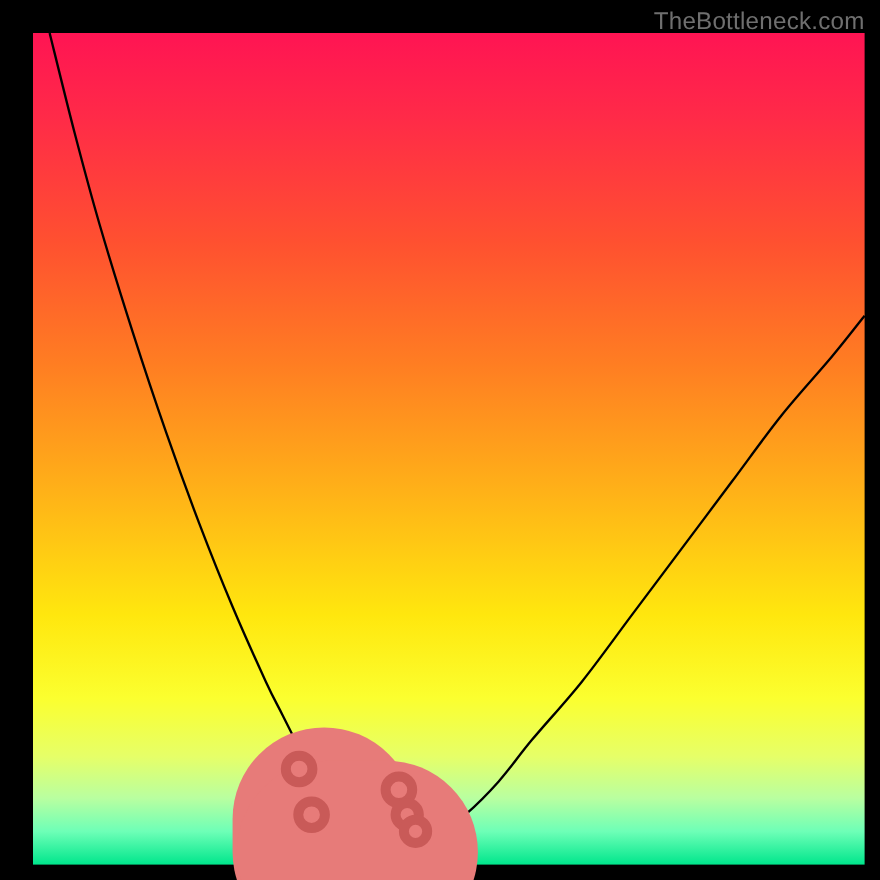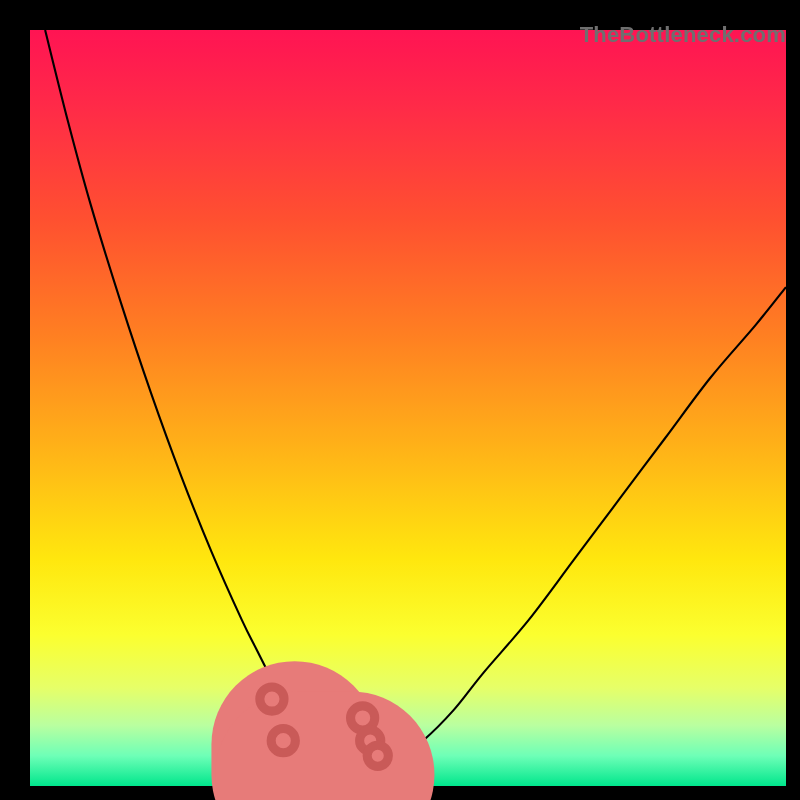--- a/index.html
+++ b/index.html
@@ -12,26 +12,26 @@
     overflow: hidden;
   }
   .frame {
     position: relative;
     width: 800px;
     height: 800px;
     background: #000;
   }
   .watermark {
     position: absolute;
-    top: 22px;
+    top: 6px;
     right: 14px;
     color: #6f6f6f;
     font-size: 22px;
     letter-spacing: 0.2px;
-    font-weight: 700;
+    font-weight: 400;
     z-index: 5;
   }
   .plot {
     position: absolute;
     left: 30px;
     top: 30px;
     width: 756px;
     height: 756px;
     background: linear-gradient(
       to bottom,

